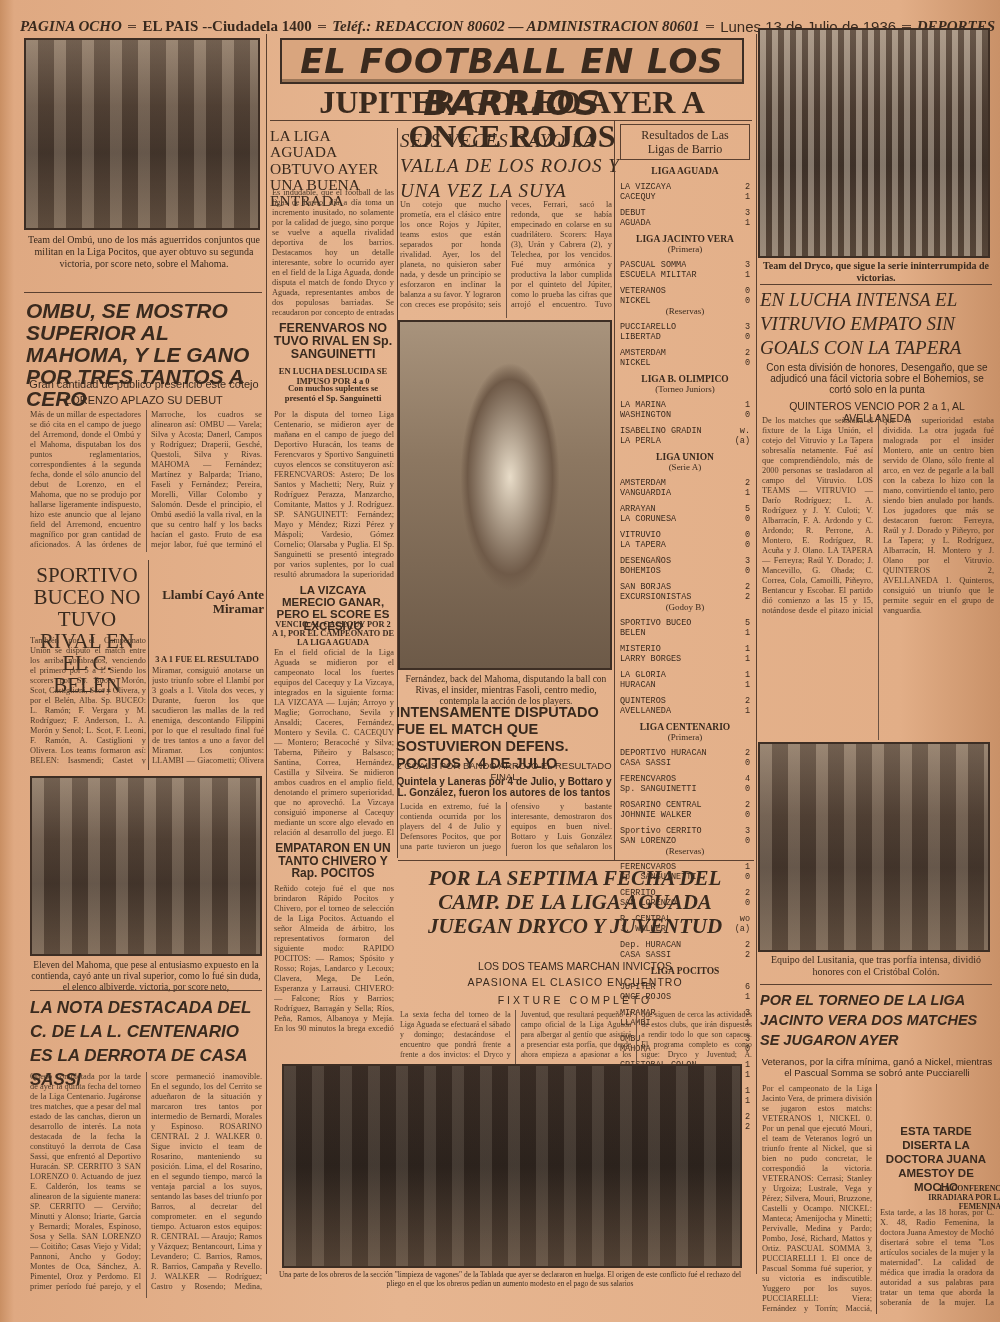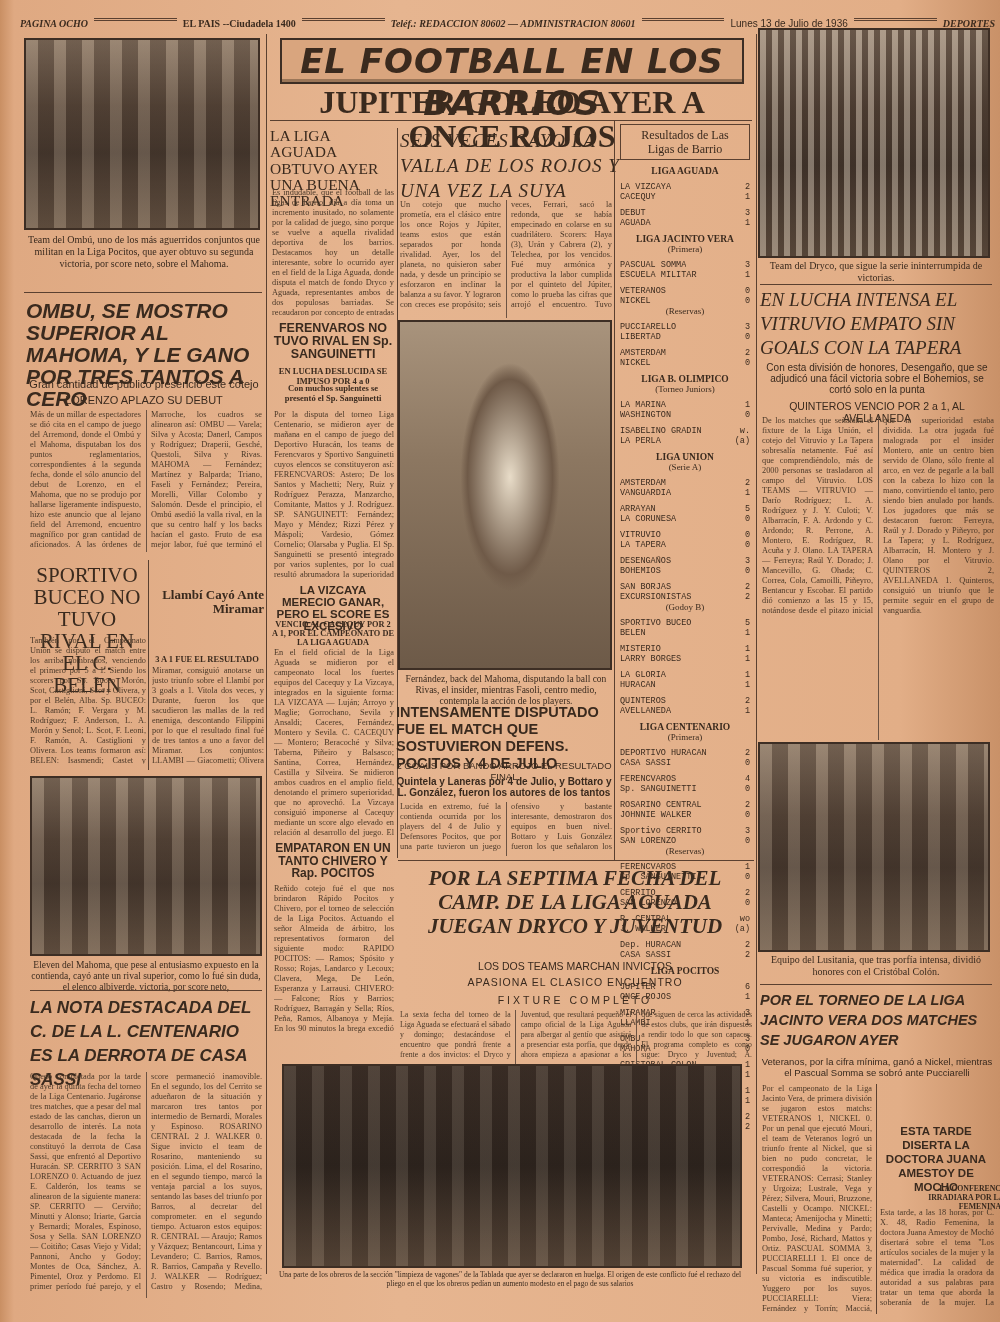--- a/index.html
+++ b/index.html
@@ -1,19 +1,19 @@
 <!DOCTYPE html>
 <html><head>
 <meta charset="utf-8">
 <style>
   html,body{margin:0;padding:0;}
   body{width:1000px;height:1322px;background:#e0ad84;font-family:"Liberation Serif",serif;color:#3a2a1e;position:relative;overflow:hidden;}
   .page{position:absolute;inset:0;background:linear-gradient(90deg,#c98f63 0,#dfa982 14px,#e6b590 40%,#e2ae87 90%,#c99168 100%);}
   .abs{position:absolute;}
-  .masthead{top:18px;left:20px;width:975px;height:16px;font-size:10px;font-weight:bold;display:flex;gap:6px;white-space:nowrap;}
+  .masthead{top:18px;left:20px;width:975px;height:16px;font-size:15px;font-weight:bold;display:flex;align-items:center;gap:6px;white-space:nowrap;}
   .masthead .rule{flex:1;border-top:3px double #5a4030;height:0;}
   .masthead i{font-style:italic;}
   .photo{background:linear-gradient(180deg,#8a7562 0%,#5c4a3c 35%,#4a3b30 60%,#6e5a48 100%);border:2px solid #3d2e24;box-sizing:border-box;overflow:hidden;}
   .photo .figs{position:absolute;inset:0;background:repeating-linear-gradient(90deg,rgba(230,215,195,.18) 0 12px,rgba(40,30,25,.25) 12px 28px);}
   .photo.dark{background:linear-gradient(180deg,#3c2f27 0%,#2c231d 50%,#5a4839 100%);}
   .caption{font-size:10px;line-height:12px;text-align:center;}
   .hl{font-weight:bold;line-height:1.05;}
   .hl.it{font-style:italic;}
   .sans{font-family:"Liberation Sans",sans-serif;}
   .body{font-size:8.3px;line-height:10px;text-align:justify;color:#4a3828;}
@@ -452,21 +452,21 @@
 <div class="abs body cols3" style="left:400px;top:1010px;width:352px;height:56px;overflow:hidden;font-size:7.8px;">La sexta fecha del torneo de la Liga Aguada se efectuará el sábado y domingo; destacándose el encuentro que pondrá frente a frente a dos invictos: el Dryco y Juventud, que resultará pequeño el campo oficial de la Liga Aguada para albergar al gentío que asistirá a presenciar esta porfía, que desde ahora empieza a apasionar a los que siguen de cerca las actividades de estos clubs, que irán dispuestos a rendir todo lo que son capaces. El programa completo es como sigue: Dryco y Juventud; A. Central Uruguaya y Valdicco; Cacequy y Aguada; Harway y La Porteña. Libre: La Vizcaya.</div>
 
 <div class="abs photo dark" style="left:282px;top:1064px;width:460px;height:204px;">
     <div class="figs" style="opacity:.7;"></div>
   </div>
 <div class="abs caption" style="left:272px;top:1270px;width:476px;font-size:7.5px;line-height:9px;">Una parte de los obreros de la sección "limpieza de vagones" de la Tablada que ayer se declararon en huelga. El origen de este conflicto fué el rechazo del pliego en el que los obreros pedían un aumento modesto en el pago de sus salarios</div>
 
 <div class="abs photo" style="left:758px;top:28px;width:232px;height:230px;">
     <div class="figs" style="background:repeating-linear-gradient(90deg,rgba(240,230,215,.35) 0 6px,rgba(40,30,25,.35) 6px 12px);"></div>
   </div>
-<div class="abs caption" style="left:760px;top:260px;width:232px;">Team del Dryco, que sigue la serie ininterrumpida de victorias.</div>
+<div class="abs caption" style="left:760px;top:260px;width:232px;font-weight:bold;">Team del Dryco, que sigue la serie ininterrumpida de victorias.</div>
 <div class="hrule" style="left:760px;top:284px;width:232px;"></div>
 <div class="abs hl it" style="left:760px;top:288px;width:236px;font-size:19px;font-weight:normal;line-height:24px;">EN LUCHA INTENSA EL VITRUVIO EMPATO SIN GOALS CON LA TAPERA</div>
 <div class="abs sub-hl sans" style="left:760px;top:362px;width:234px;font-size:10px;line-height:11px;">Con esta división de honores, Desengaño, que se adjudicó una fácil victoria sobre el Bohemios, se cortó solo en la punta</div>
 <div class="abs sub-hl sans" style="left:760px;top:400px;width:234px;font-size:10.5px;">QUINTEROS VENCIO POR 2 a 1, AL AVELLANEDA</div>
 <div class="abs body cols2" style="left:762px;top:416px;width:232px;height:324px;overflow:hidden;">De los matches que señalaba el fixture de la Liga Unión, el cotejo del Vitruvio y La Tapera sobresalía netamente. Fué así que comprendiéndolo, más de 2000 personas se trasladaron al campo del Vitruvio. LOS TEAMS — VITRUVIO — Darío Rodríguez; L. A. Rodríguez y J. Y. Culoti; V. Albarracín, F. A. Ardondo y C. Ardondo; R. Perrone, A. Montero, E. Rodríguez, R. Acuña y J. Olano. LA TAPERA — Ferreyra; Raúl Y. Dorado; J. Mancevillo, G. Ohada; C. Correa, Cola, Camoilli, Piñeyro, Bentancur y Escobar. El partido dió comienzo a las 15 y 15, notándose desde el pitazo inicial que la superioridad estaba dividida. La otra jugada fué malograda por el insider Montero, ante un centro bien servido de Olano, sólo frente al arco, en vez de pegarle a la ball con la cabeza lo hizo con la mano, convirtiendo el tanto, pero siendo bien anulado por hands. Los jugadores que más se destacaron fueron: Ferreyra, Raúl y J. Dorado y Piñeyro, por La Tapera; y L. Rodríguez, Albarracín, H. Montero y J. Olano por el Vitruvio. QUINTEROS 2, AVELLANEDA 1. Quinteros, consiguió un triunfo que le permite seguir en el grupo de vanguardia.</div>
 
 <div class="abs photo" style="left:758px;top:742px;width:232px;height:210px;">
     <div class="figs"></div>
   </div>
 <div class="abs caption" style="left:760px;top:954px;width:232px;">Equipo del Lusitania, que tras porfía intensa, dividió honores con el Cristóbal Colón.</div>

